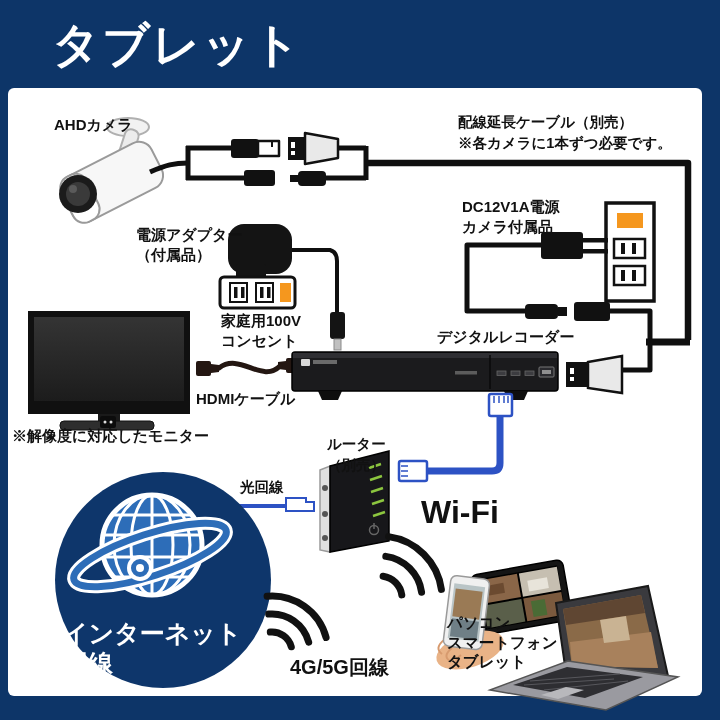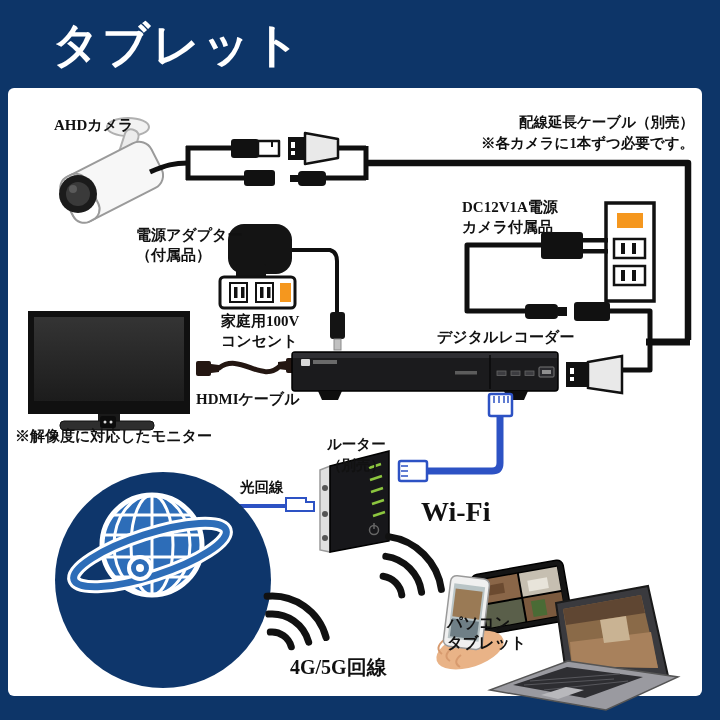--- a/index.html
+++ b/index.html
@@ -10,24 +10,24 @@
   .panel{
     position:absolute;left:8px;top:88px;width:694px;height:608px;
     background:#ffffff;border-radius:6px;
   }
   .hdr{
     position:absolute;left:52px;top:14px;color:#ffffff;
     font-size:47px;font-weight:900;letter-spacing:2px;white-space:nowrap;
   }
   svg.diagram{position:absolute;left:0;top:0;}
   .lbl{position:absolute;color:#111;font-weight:700;font-size:15px;
-       line-height:20px;white-space:nowrap;font-family:Liberation Serif, serif;}
+       line-height:20px;white-space:nowrap;}
   .lbl span{display:block;}
-  .ctr{text-align:right;}
-  .big{font-size:28px;font-weight:900;line-height:30px;}
+  .ctr{text-align:left;}
+  .big{font-size:32px;font-weight:900;line-height:30px;}
   .big2{font-size:20px;font-weight:900;line-height:28px;margin-left:40px;}
   .wht{color:#ffffff;font-size:25px;font-weight:800;line-height:30px;}
   .sm{font-size:14.5px;line-height:21px;}
 </style>
 </head>
 <body>
 
 <div class="stage">
 
   <div class="hdr">タブレット</div>
@@ -298,19 +298,24 @@
   </div>
 
   <div class="lbl big" style="left:421px;top:497px;">
     <span>Wi-Fi</span>
   </div>
 
   <div class="lbl big2" style="left:250px;top:653px;">
     <span>4G/5G回線</span>
   </div>
 
+  <div class="lbl wht ctr" style="left:63px;top:618px;width:200px;">
+    <span>インターネット</span>
+    <span>回線</span>
+  </div>
 
   <div class="lbl" style="left:447px;top:613px;font-size:15.5px;line-height:19.5px;">
     <span>パソコン</span>
+    <span>スマートフォン</span>
     <span>タブレット</span>
   </div>
 
 </div>
 
 </body></html>

